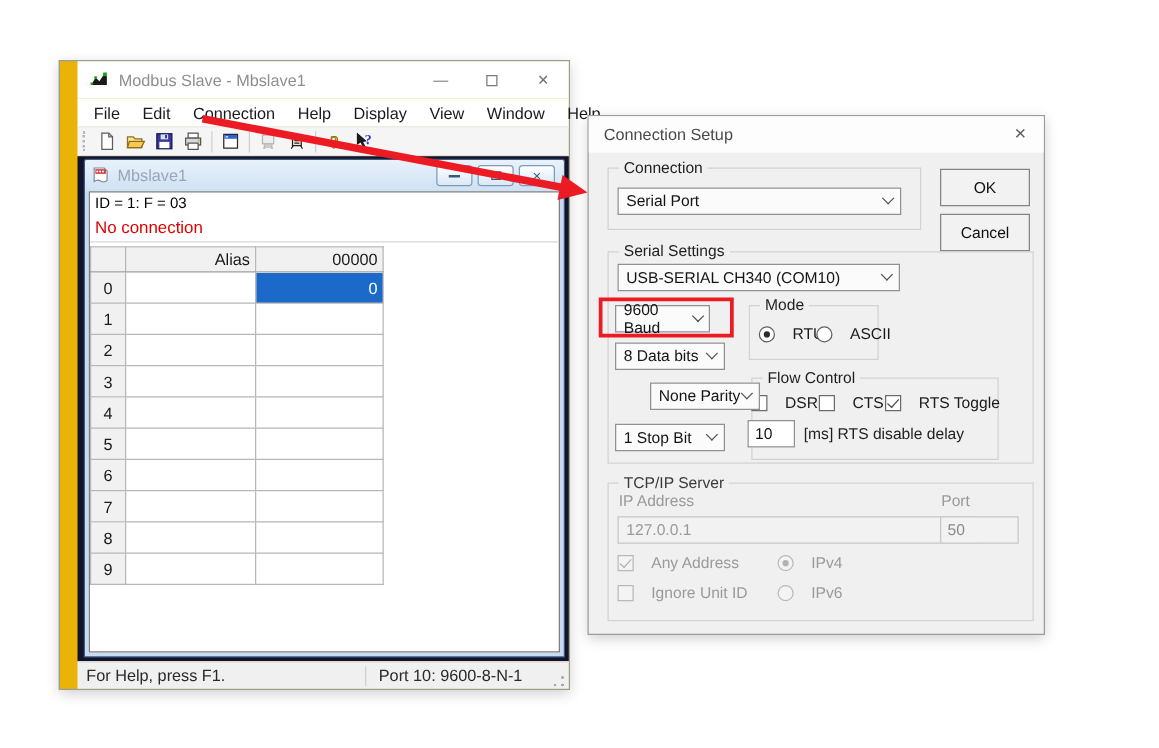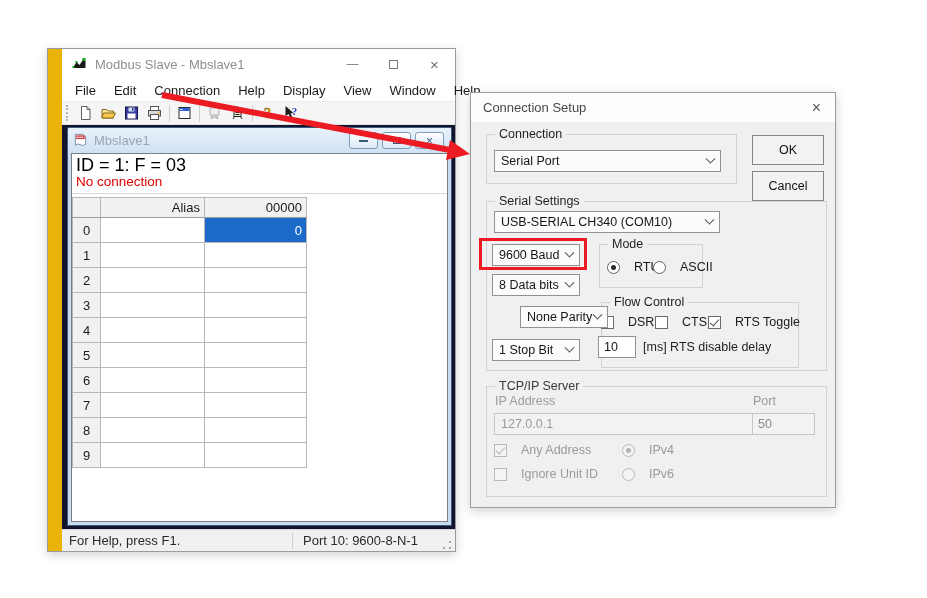--- a/index.html
+++ b/index.html
@@ -37,21 +37,21 @@
   .child-controls { display:flex; gap:4px; margin-right:2px; }
   .child-btn { width:29px; height:17px; background:linear-gradient(#ffffff,#d9e8f7);
     border:1px solid #7f9db9; border-radius:3px; display:flex; align-items:center; justify-content:center;
     color:#39587a; font-size:10px; line-height:1; }
   .restore-glyph { width:8px; height:7px; border:1px solid #39587a; display:inline-block; position:relative; }
   .restore-glyph::after { content:""; position:absolute; left:1px; top:1px; width:4px; height:2px; background:#39587a; }
   .min-glyph { width:9px; height:0; border-top:2px solid #39587a; display:inline-block; }
 
   .child-body { flex:1 1 auto; margin:0 3px 3px 3px; background:#ffffff; border:1px solid #7e7e7e; overflow:hidden; position:relative; }
   .doc-lines { padding:1px 4px 0 4px; border-bottom:1px solid #d7d7d7; }
-  .id-line { font-size:18px; color:#000; height:19px; }
+  .id-line { font-size:12px; color:#000; height:19px; }
   .conn-line { font-size:13.5px; height:19px; }
 
   table.grid { border-collapse:collapse; margin:3px 0 0 0; table-layout:fixed; }
   table.grid td, table.grid th { border:1px solid #b7b7b7; font-weight:normal; font-size:13px;
     padding:0 4px; height:25px; overflow:hidden; }
   table.grid tr.hdr th { height:20px; background:#f1f1f1; text-align:right; border-bottom:1px solid #9c9c9c; }
   table.grid th.rowhdr { background:#f1f1f1; text-align:center; width:28px; }
   table.grid td.alias { width:104px; background:#ffffff; }
   table.grid td.val { width:102px; background:#ffffff; text-align:right; }
   table.grid td.val.selected { background:#1b69c8; color:#ffffff; }
@@ -341,21 +341,21 @@
 
       <div class="group" style="left:15px; top:79px; width:341px; height:170px;">
         <span class="group-label">Serial Settings</span>
       </div>
       <div class="combo" style="left:23px; top:89px; width:226px;">
         <span>USB-SERIAL CH340 (COM10)</span>
         <span class="chev"></span>
       </div>
 
       <div class="red-highlight"></div>
-      <div class="combo" style="left:21px; top:122px; width:88px;">
+      <div class="combo" style="left:21px; top:122px; width:76px;">
         <span>9600 Baud</span>
         <span class="chev"></span>
       </div>
 
       <div class="group" style="left:128px; top:122px; width:104px; height:44px;">
         <span class="group-label">Mode</span>
       </div>
       <div class="ctl-row" style="left:136px; top:138px;">
         <span class="radio checked"></span>
         <span>RTU</span>

